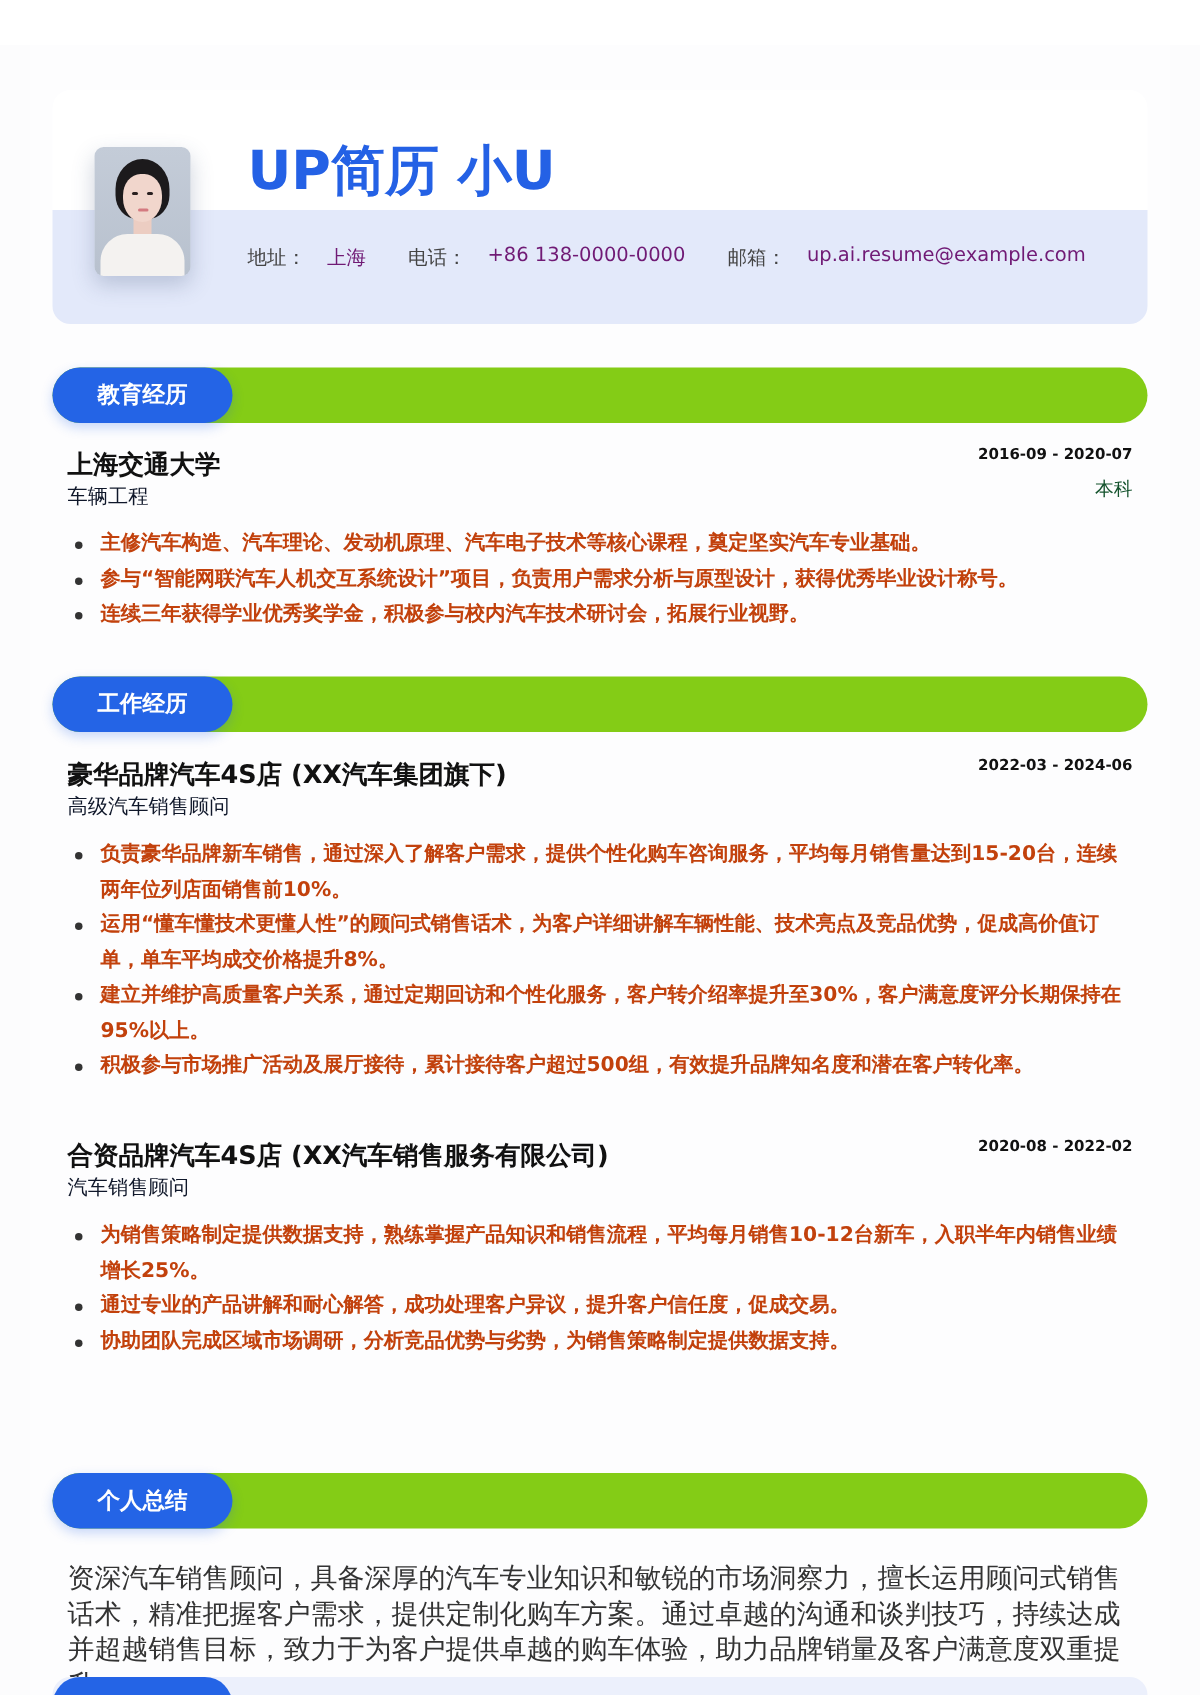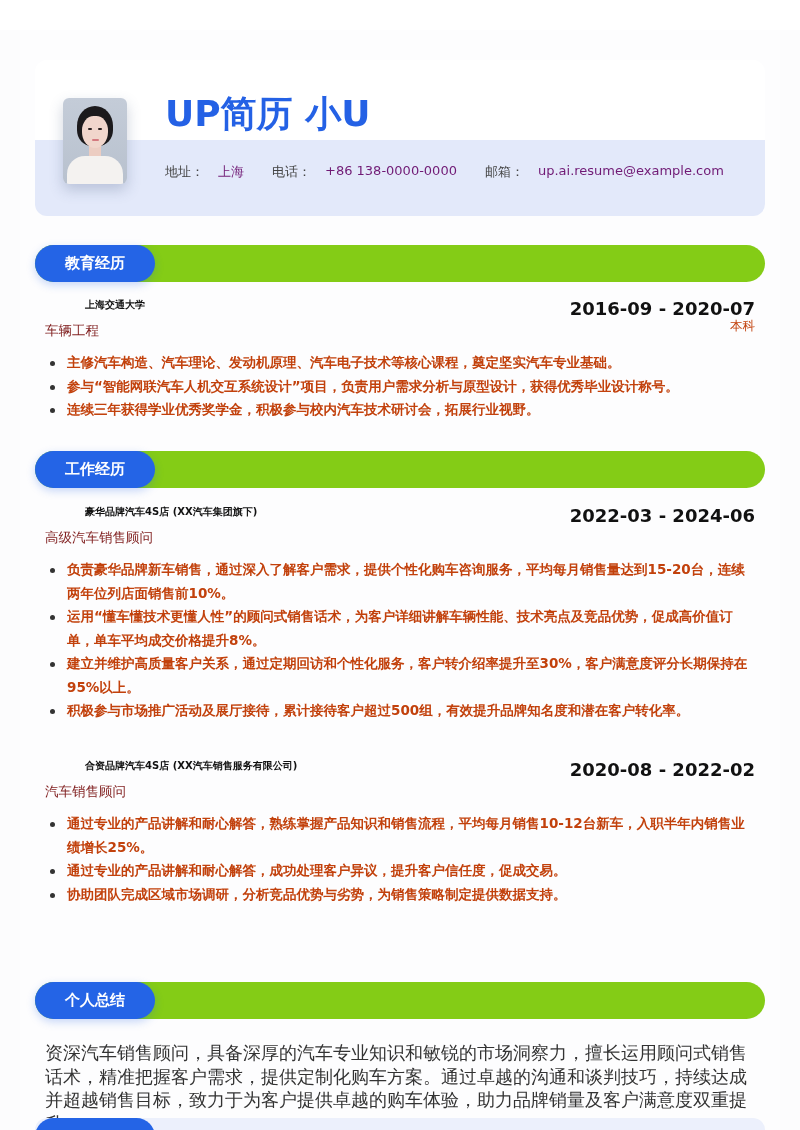--- a/index.html
+++ b/index.html
@@ -75,24 +75,24 @@
   .section-pill {
     position: absolute; left: 0; top: 0; width: 120px; height: 37px;
     background: #2464e6; border-radius: 19px; color: #fff;
     font-size: 15px; font-weight: bold; text-align: center; line-height: 37px;
     box-shadow: 0 3px 8px rgba(36,100,230,0.25);
   }
 
   .entry-head {
     position: absolute; left: 45px; width: 710px; height: 22px;
   }
-  .entry-title { position: absolute; left: 0; top: 0; font-size: 10px; font-weight: bold; color: #111; white-space: nowrap; margin-left: 40px; }
-  .entry-date { position: absolute; right: 0; top: 0; font-size: 18px; font-weight: bold; color: #111; white-space: nowrap; }
-  .entry-sub { position: absolute; left: 45px; font-size: 13.5px; color: #7f1d1d; white-space: nowrap; }
-  .entry-degree { position: absolute; right: 45px; font-size: 12.5px; color: #c2410c; }
+  .entry-title { position: absolute; left: 0; top: 0; font-size: 17px; font-weight: bold; color: #111; white-space: nowrap; }
+  .entry-date { position: absolute; right: 0; top: 0; font-size: 10px; font-weight: bold; color: #111; white-space: nowrap; }
+  .entry-sub { position: absolute; left: 45px; font-size: 13.5px; color: #0f172a; white-space: nowrap; }
+  .entry-degree { position: absolute; right: 45px; font-size: 12.5px; color: #14532d; }
 
   .bullets { position: absolute; left: 45px; width: 712px; list-style: none; }
   .bullets li {
     position: relative; padding-left: 22px; font-size: 13.5px; line-height: 23.5px; color: #c2410c;
     margin-bottom: 0px;
     font-weight: bold;
   }
   .bullets li::before {
     content: ""; position: absolute; left: 5px; top: 10px; width: 5px; height: 5px;
     border-radius: 50%; background: #333;
@@ -172,21 +172,21 @@
   <li>建立并维护高质量客户关系，通过定期回访和个性化服务，客户转介绍率提升至30%，客户满意度评分长期保持在95%以上。</li>
   <li>积极参与市场推广活动及展厅接待，累计接待客户超过500组，有效提升品牌知名度和潜在客户转化率。</li>
 </ul>
 
 <div class="entry-head" style="top:759px;">
   <span class="entry-title">合资品牌汽车4S店 (XX汽车销售服务有限公司)</span>
   <span class="entry-date">2020-08 - 2022-02</span>
 </div>
 <div class="entry-sub" style="top:783px;">汽车销售顾问</div>
 <ul class="bullets" style="top:812px;">
-  <li>通过专业的产品讲解和耐心解答，熟练掌握产品知识和销售流程，平均每月销售10-12台新车，入职半年内销售业绩增长25%。</li>
+  <li>为销售策略制定提供数据支持，熟练掌握产品知识和销售流程，平均每月销售10-12台新车，入职半年内销售业绩增长25%。</li>
   <li>通过专业的产品讲解和耐心解答，成功处理客户异议，提升客户信任度，促成交易。</li>
   <li>协助团队完成区域市场调研，分析竞品优势与劣势，为销售策略制定提供数据支持。</li>
 </ul>
 
 <div class="section-header" style="top:982px;">
   <div class="section-pill">个人总结</div>
 </div>
 <div class="summary" style="top:1030px;">资深汽车销售顾问，具备深厚的汽车专业知识和敏锐的市场洞察力，擅长运用顾问式销售话术，精准把握客户需求，提供定制化购车方案。通过卓越的沟通和谈判技巧，持续达成并超越销售目标，致力于为客户提供卓越的购车体验，助力品牌销量及客户满意度双重提升。</div>
 
 <div class="clip-bottom">

